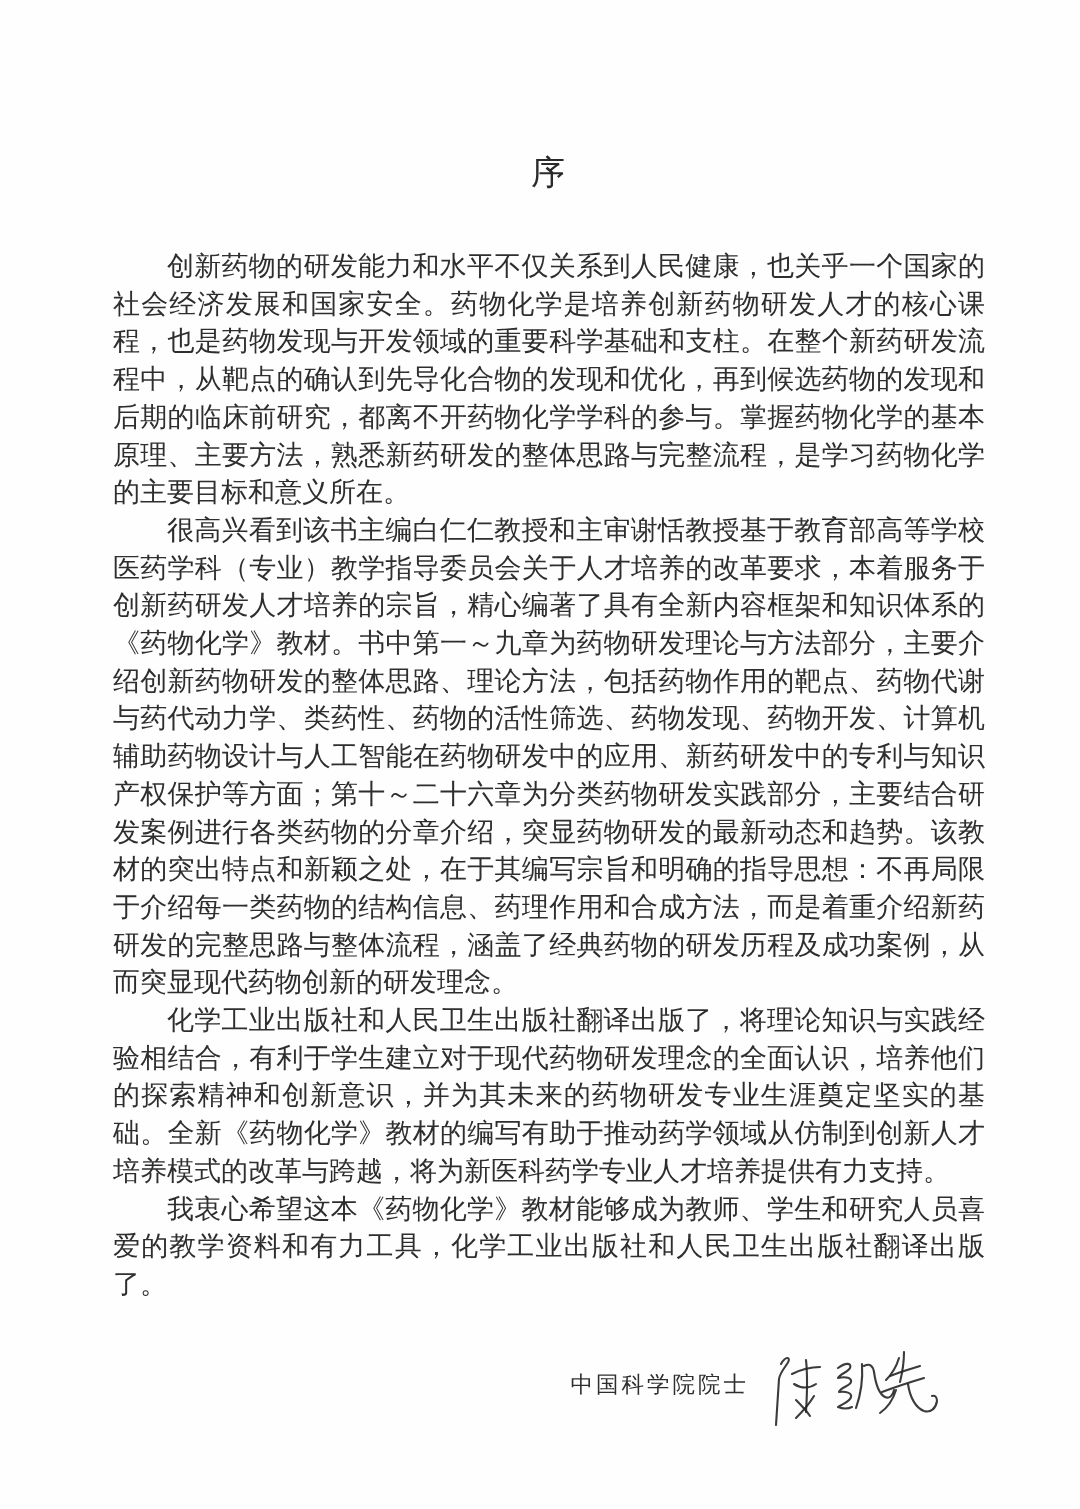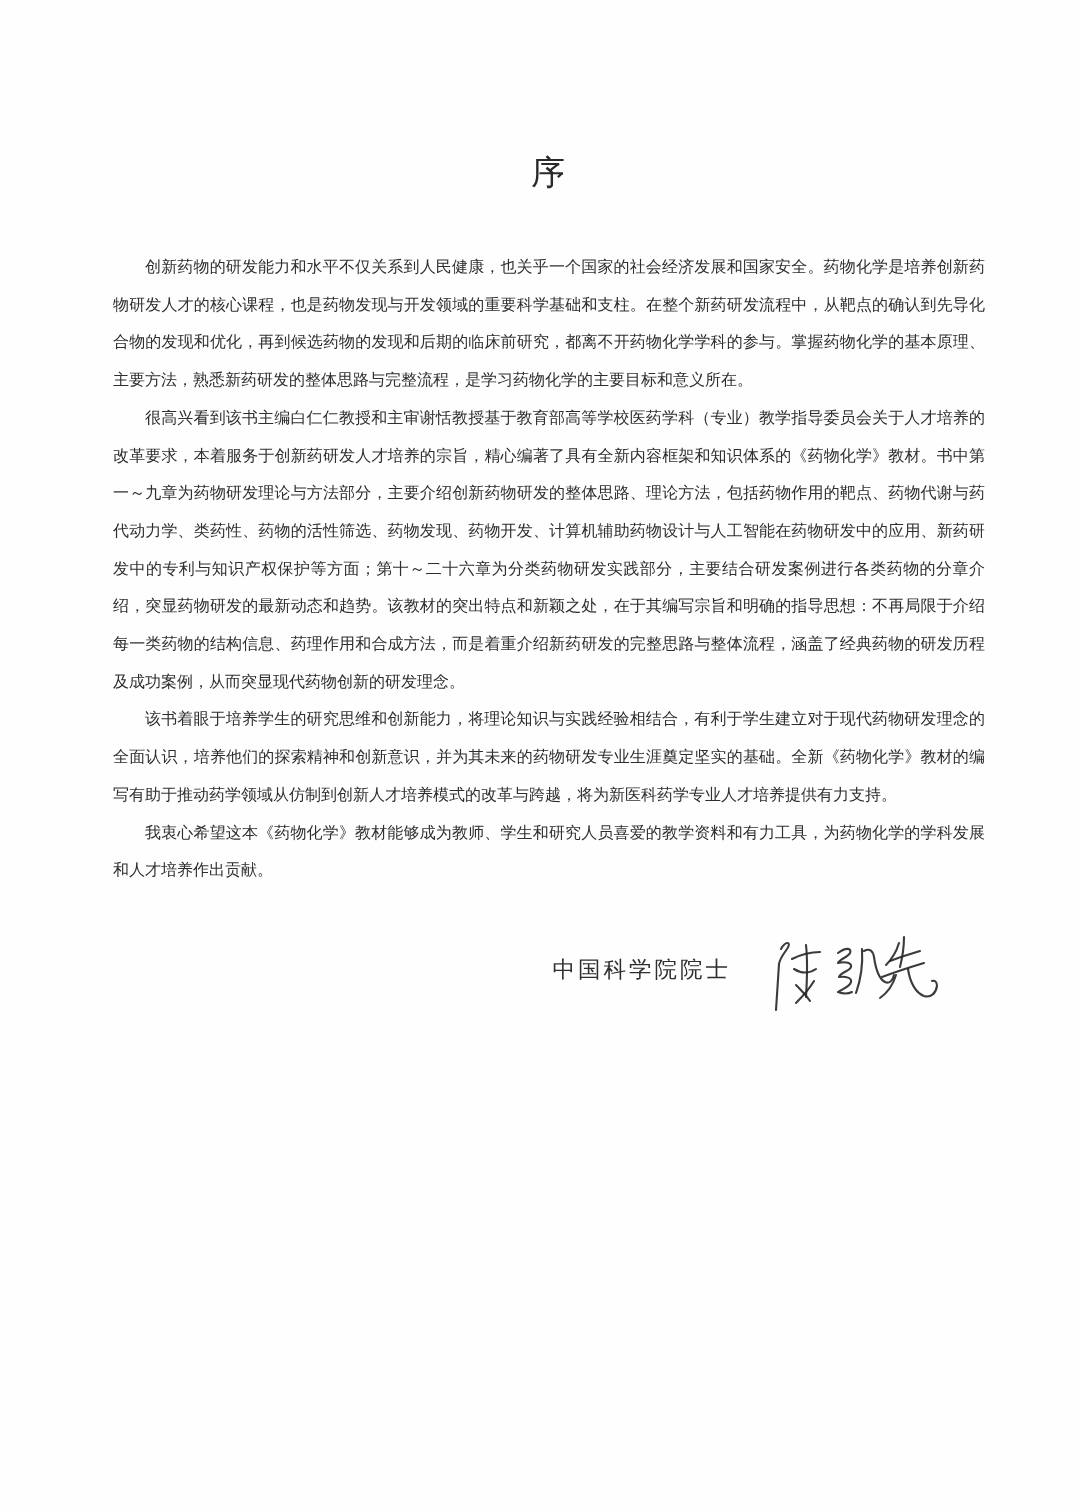--- a/index.html
+++ b/index.html
@@ -23,39 +23,39 @@
     margin-left: 113px;
     text-align: center;
     font-size: 34px;
     font-weight: 500;
     letter-spacing: 2px;
     color: #2a2a2a;
   }
   .body {
     width: 872px;
     margin: 52px 0 0 113px;
-    font-size: 16px;
+    font-size: 27px;
     line-height: 37.7px;
     text-align: justify;
   }
   .body p {
     margin: 0;
     text-indent: 2em;
     word-break: break-all;
   }
   .signature-row {
     width: 872px;
     margin-left: 113px;
     margin-top: 26px;
     display: flex;
     align-items: center;
     justify-content: flex-end;
     padding-right: 36px;
     box-sizing: border-box;
-    gap: 18px;
+    gap: 0;
   }
   .sig-role {
     font-size: 22.5px;
     letter-spacing: 3px;
     color: #2e2e2e;
     white-space: nowrap;
   }
   .sig-svg {
     display: block;
   }
@@ -79,22 +79,22 @@
 </head>
 <body>
 
 <div class="page">
 
   <h1 class="title">序</h1>
 
   <div class="body">
     <p>创新药物的研发能力和水平不仅关系到人民健康，也关乎一个国家的社会经济发展和国家安全。药物化学是培养创新药物研发人才的核心课程，也是药物发现与开发领域的重要科学基础和支柱。在整个新药研发流程中，从靶点的确认到先导化合物的发现和优化，再到候选药物的发现和后期的临床前研究，都离不开药物化学学科的参与。掌握药物化学的基本原理、主要方法，熟悉新药研发的整体思路与完整流程，是学习药物化学的主要目标和意义所在。</p>
     <p>很高兴看到该书主编白仁仁教授和主审谢恬教授基于教育部高等学校医药学科（专业）教学指导委员会关于人才培养的改革要求，本着服务于创新药研发人才培养的宗旨，精心编著了具有全新内容框架和知识体系的《药物化学》教材。书中第一～九章为药物研发理论与方法部分，主要介绍创新药物研发的整体思路、理论方法，包括药物作用的靶点、药物代谢与药代动力学、类药性、药物的活性筛选、药物发现、药物开发、计算机辅助药物设计与人工智能在药物研发中的应用、新药研发中的专利与知识产权保护等方面；第十～二十六章为分类药物研发实践部分，主要结合研发案例进行各类药物的分章介绍，突显药物研发的最新动态和趋势。该教材的突出特点和新颖之处，在于其编写宗旨和明确的指导思想：不再局限于介绍每一类药物的结构信息、药理作用和合成方法，而是着重介绍新药研发的完整思路与整体流程，涵盖了经典药物的研发历程及成功案例，从而突显现代药物创新的研发理念。</p>
-    <p>该书着眼于培养学生的研究思维和创新能力，将理论知识与实践经验相结合，有利于学生建立对于现代药物研发理念的全面认识，培养他们的探索精神和创新意识，并为其未来的药物研发专业生涯奠定坚实的基础。全新《药物化学》教材的编写有助于推动药学领域从仿制到创新人才培养模式的改革与跨越，将为新医科药学专业人才培养提供有力支持。</p>
-    <p>我衷心希望这本《药物化学》教材能够成为教师、学生和研究人员喜爱的教学资料和有力工具，为药物化学的学科发展和人才培养作出贡献。</p>
+    <p>化学工业出版社和人民卫生出版社翻译出版了，将理论知识与实践经验相结合，有利于学生建立对于现代药物研发理念的全面认识，培养他们的探索精神和创新意识，并为其未来的药物研发专业生涯奠定坚实的基础。全新《药物化学》教材的编写有助于推动药学领域从仿制到创新人才培养模式的改革与跨越，将为新医科药学专业人才培养提供有力支持。</p>
+    <p>我衷心希望这本《药物化学》教材能够成为教师、学生和研究人员喜爱的教学资料和有力工具，化学工业出版社和人民卫生出版社翻译出版了。</p>
   </div>
 
   <div class="signature-row">
     <span class="sig-role">中国科学院院士</span>
 
     <span class="visually-hidden">陳凱先</span>
 
     <svg class="sig-svg" width="200" height="110" viewBox="0 0 190 110" role="img" aria-label="陳凱先">
 
       <path d="M27,34 c5,-9 11,-7 6,0 c-4,6 -7,9 -8,15 l-3,46"></path>

